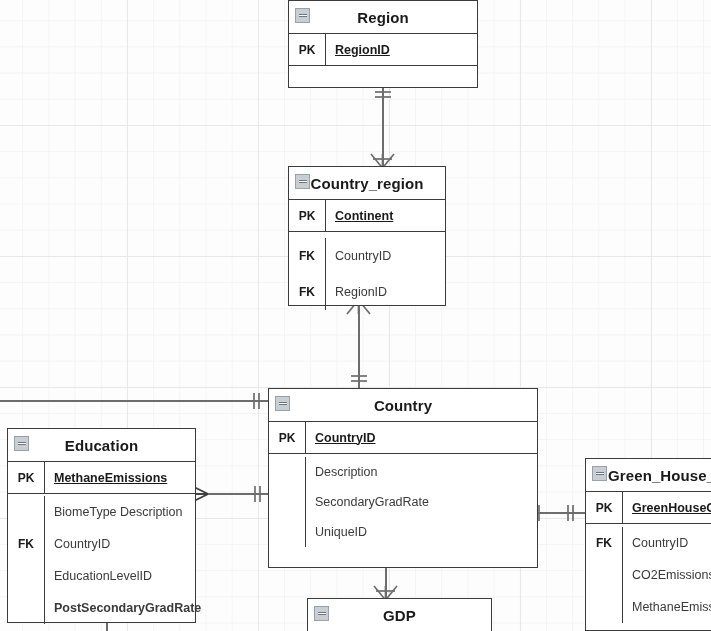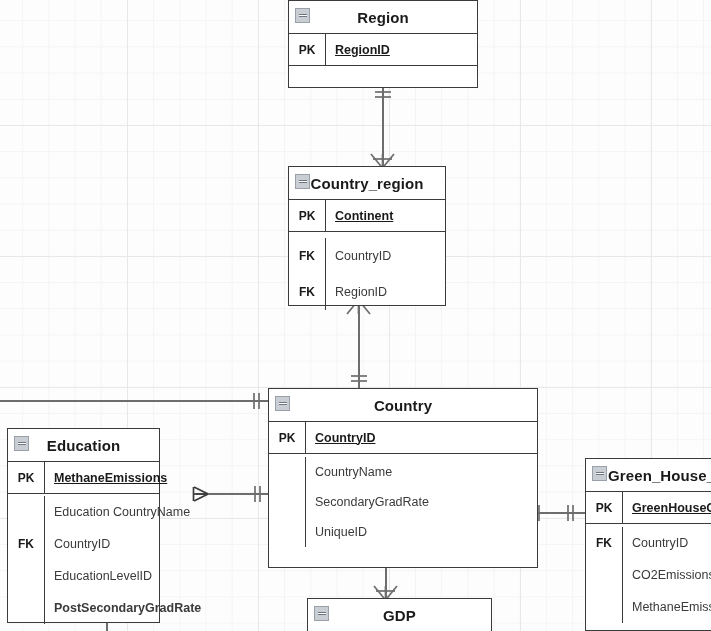--- a/index.html
+++ b/index.html
@@ -281,48 +281,48 @@
     </div>
     <div class="pk-block">
       <div class="attr-row">
         <span class="keycol">PK</span>
         <span class="namecol pk-name">CountryID</span>
       </div>
     </div>
     <div class="body-block" style="padding-top:3px;">
       <div class="attr-row" style="height:30px;">
         <span class="keycol"></span>
-        <span class="namecol">CountryName</span>
+        <span class="namecol">Description</span>
       </div>
       <div class="attr-row" style="height:30px;">
         <span class="keycol"></span>
         <span class="namecol">SecondaryGradRate</span>
       </div>
       <div class="attr-row" style="height:30px;">
         <span class="keycol"></span>
         <span class="namecol">UniqueID</span>
       </div>
     </div>
   </div>
 
-  <div class="entity" style="left:7px; top:428px; width:153px; height:195px;">
+  <div class="entity" style="left:7px; top:428px; width:189px; height:195px;">
     <div class="ent-header">
       <span class="collapse-icon"></span>
       <span class="ent-title">Education</span>
     </div>
     <div class="pk-block">
       <div class="attr-row">
         <span class="keycol">PK</span>
         <span class="namecol pk-name">MethaneEmissions</span>
       </div>
     </div>
     <div class="body-block" style="padding-top:2px;">
       <div class="attr-row" style="height:32px;">
         <span class="keycol"></span>
-        <span class="namecol">Education CountryName</span>
+        <span class="namecol">BiomeType Description</span>
       </div>
       <div class="attr-row" style="height:32px;">
         <span class="keycol">FK</span>
         <span class="namecol">CountryID</span>
       </div>
       <div class="attr-row" style="height:32px;">
         <span class="keycol"></span>
         <span class="namecol">EducationLevelID</span>
       </div>
       <div class="attr-row" style="height:32px;font-weight:bold;">

